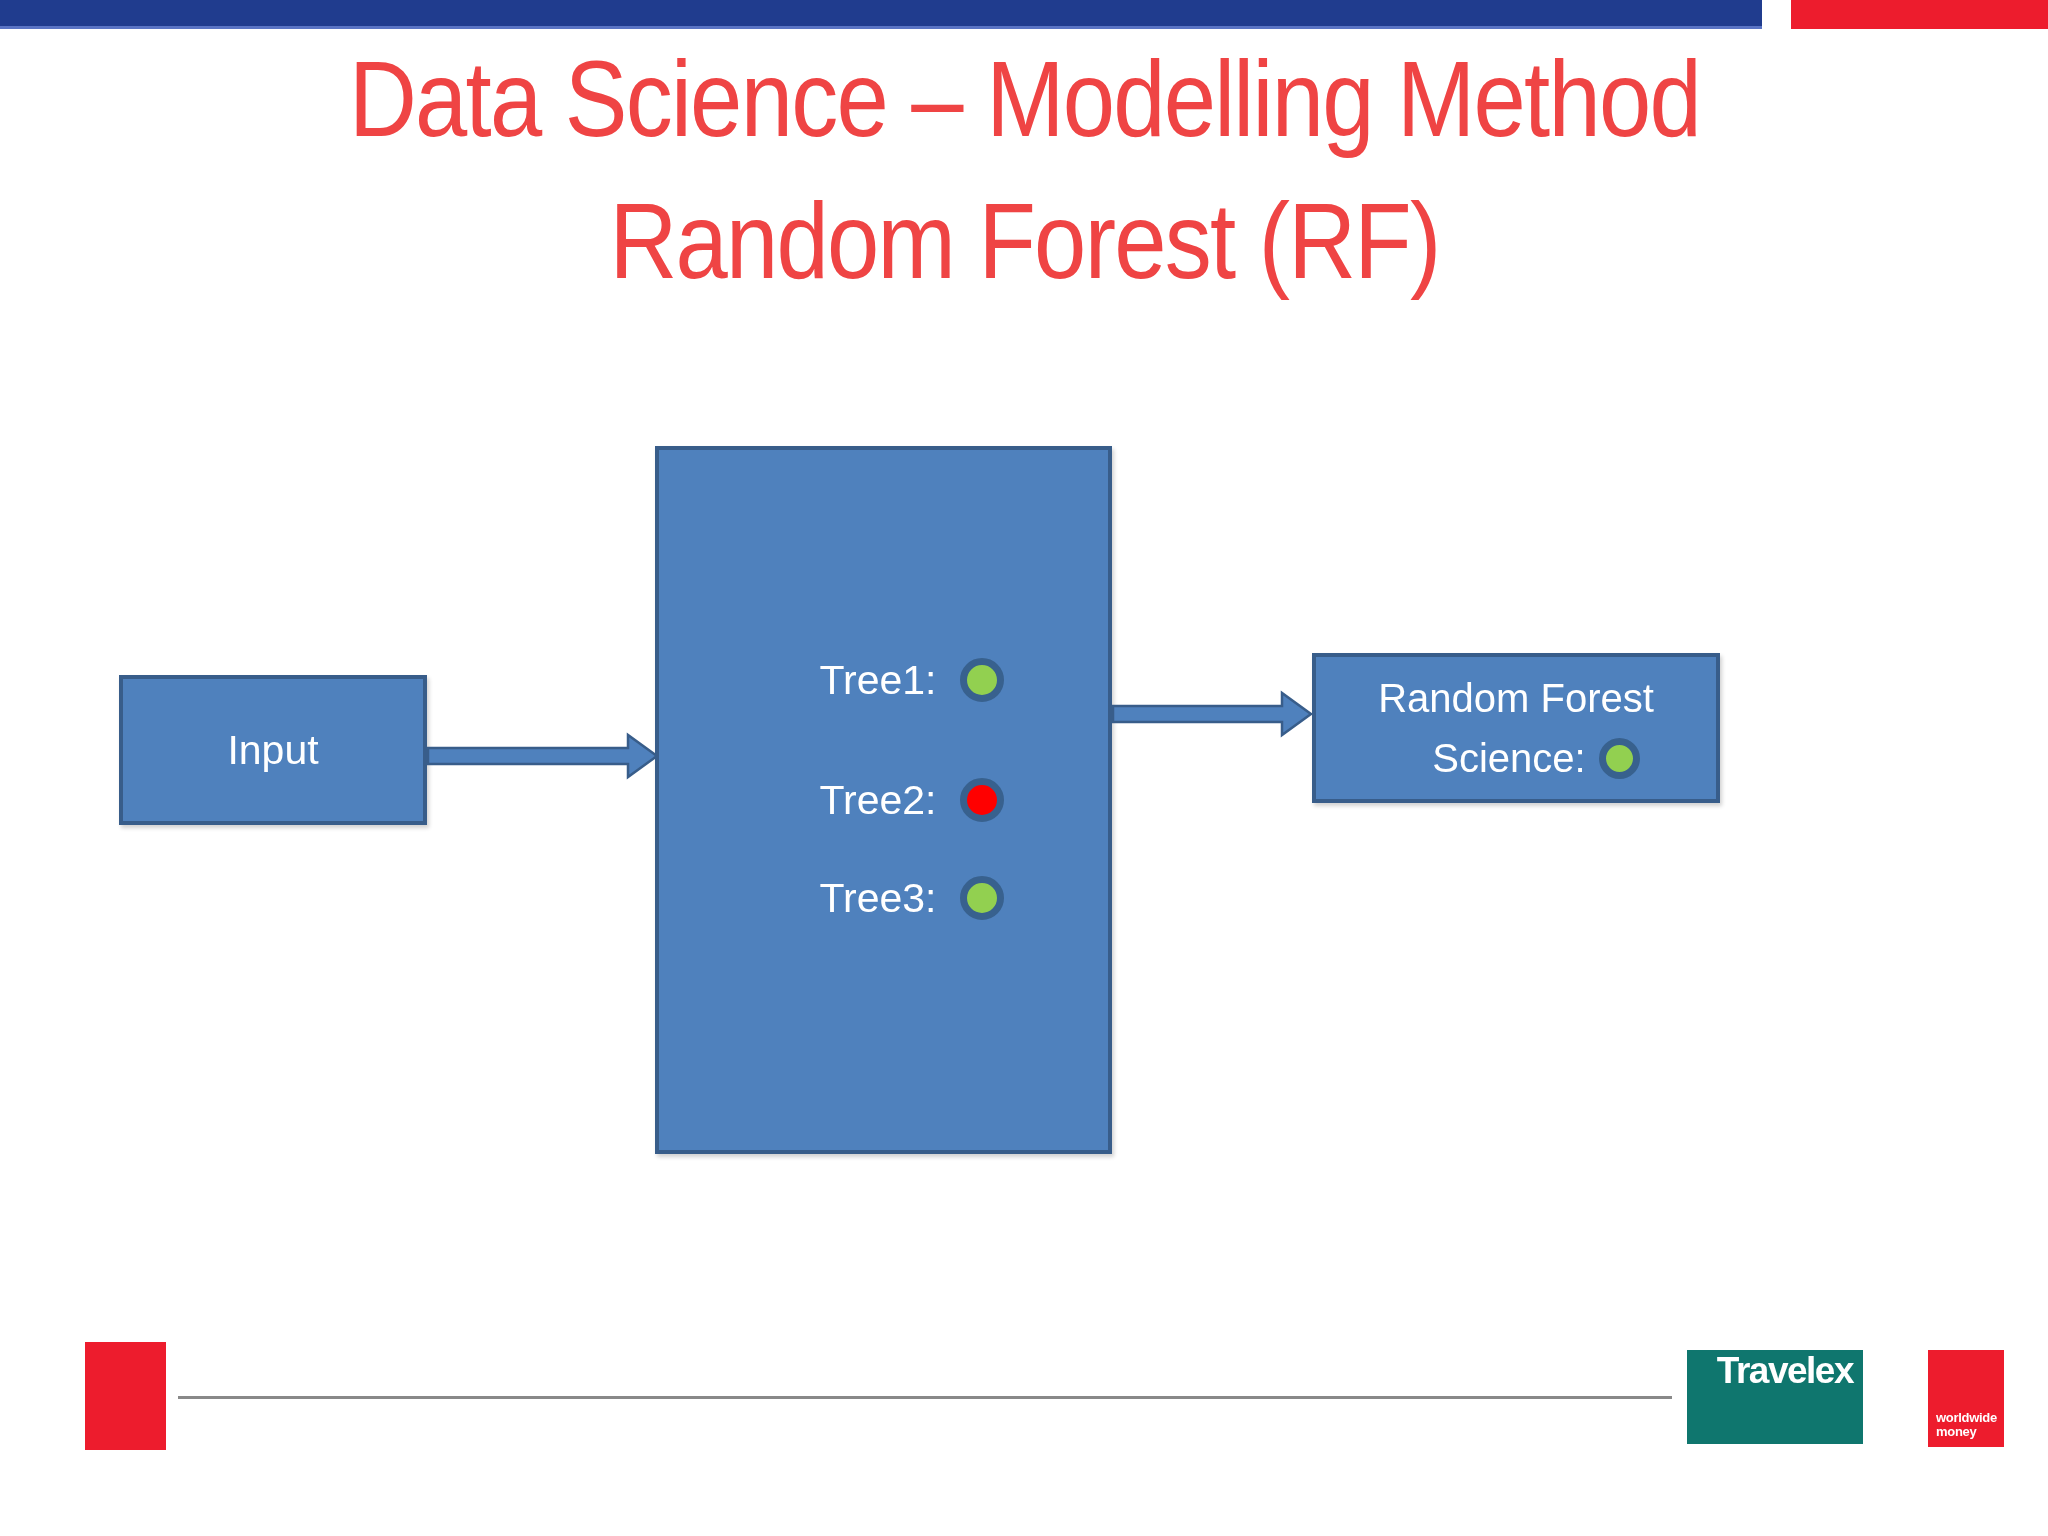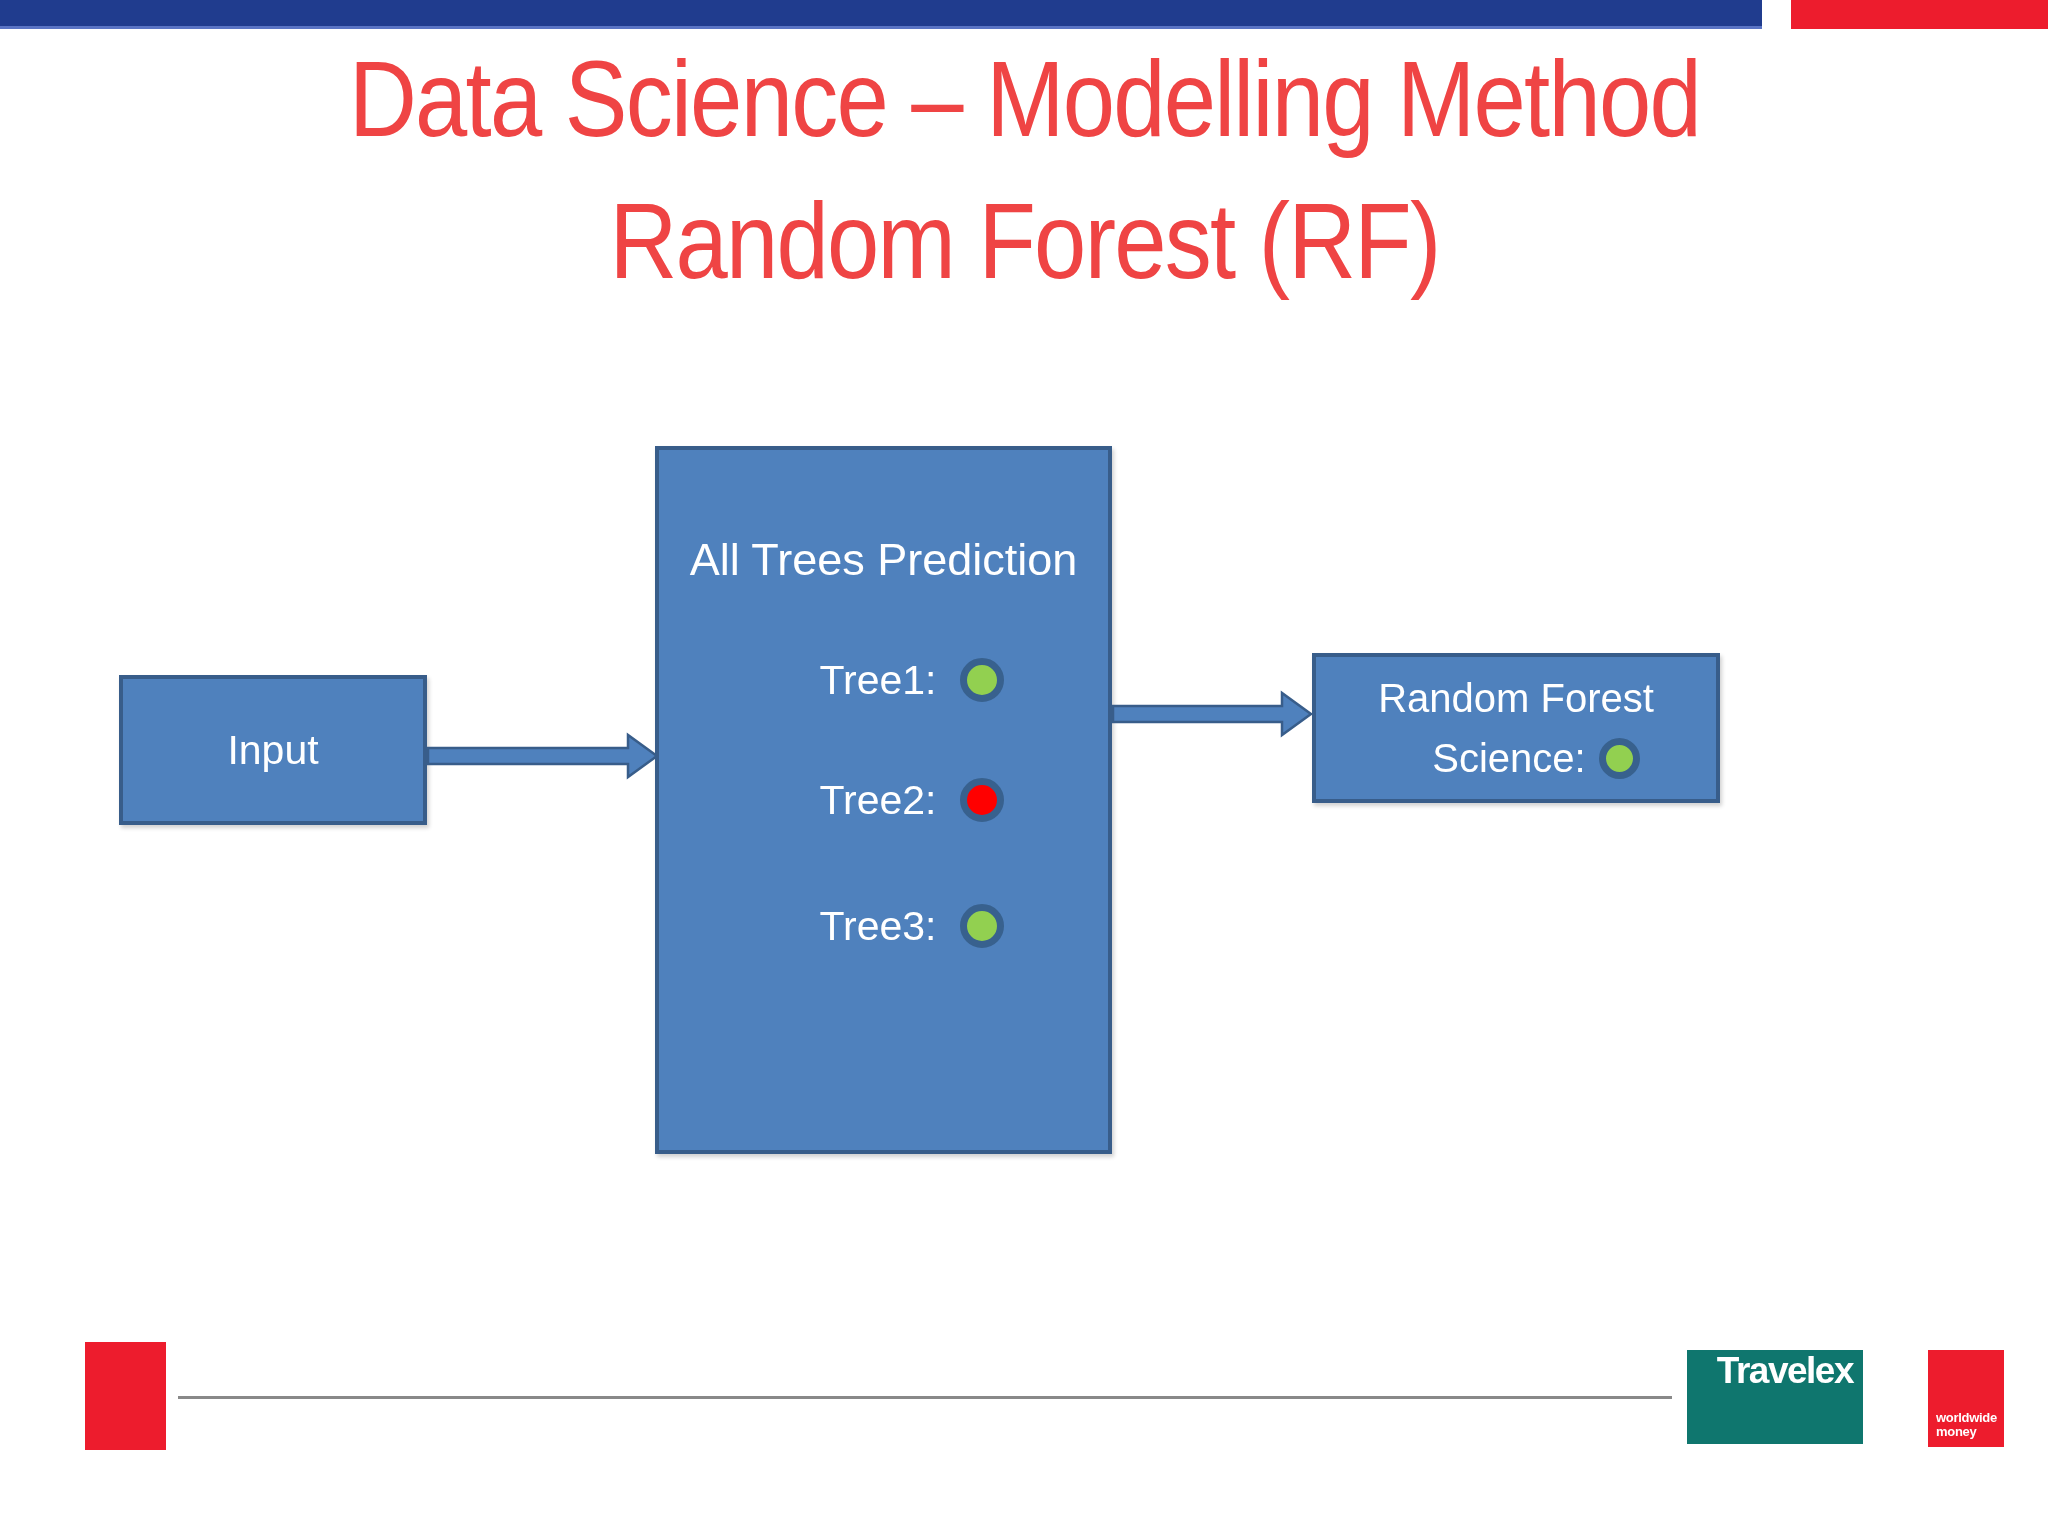--- a/index.html
+++ b/index.html
@@ -54,21 +54,21 @@
     font-size:45px;white-space:nowrap;
   }
   .tree-row{
     position:absolute;left:0;right:0;height:56px;
     display:flex;align-items:center;justify-content:center;
     gap:24px;padding-left:57px;box-sizing:border-box;
     font-size:41px;
   }
   .tree-row.row1{top:202px;}
   .tree-row.row2{top:322px;}
-  .tree-row.row3{top:448px;}
+  .tree-row.row3{top:420px;}
   .rf-box{
     left:1312px;top:653px;width:408px;height:150px;
     display:flex;flex-direction:column;align-items:center;justify-content:center;
     font-size:40px;line-height:60px;
   }
   .rf-line2{display:flex;align-items:center;gap:13px;margin-left:40px;}
   
   .dot{
     width:30px;height:30px;border-radius:50%;
     border:7px solid #38618E;
@@ -123,21 +123,20 @@
 
   <div class="box input-box">
     <span>Input</span>
   </div>
 
   <svg class="arrow arrow1" width="233" height="52" viewBox="0 0 233 52">
     <polygon points="1,18 201,18 201,5 230,26 201,47 201,34 1,34"></polygon>
   </svg>
 
   <div class="box trees-box">
-    <div class="trees-title">All Trees Prediction</div>
 
     <div class="tree-row row1">
       <span>Tree1:</span>
       <span class="dot" style="background-color: rgb(146, 208, 80);"></span>
     </div>
 
     <div class="tree-row row2">
       <span>Tree2:</span>
       <span class="dot" style="background-color: rgb(255, 0, 0);"></span>
     </div>

